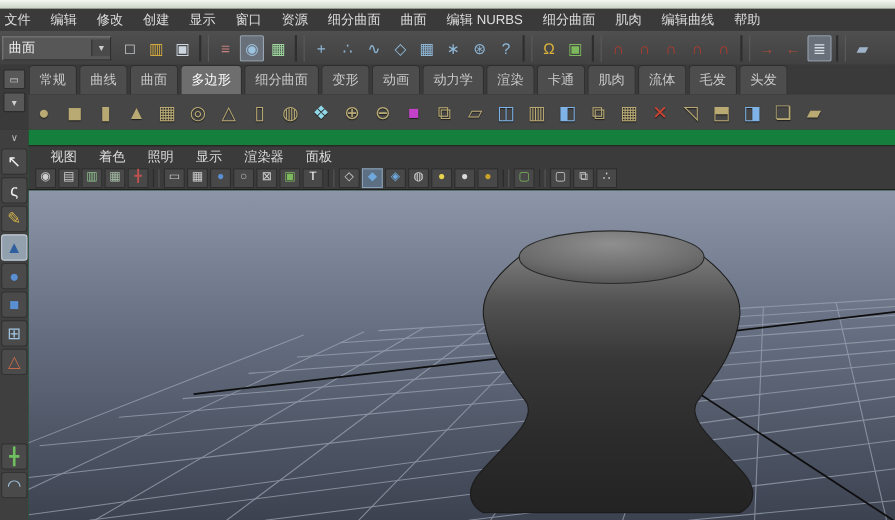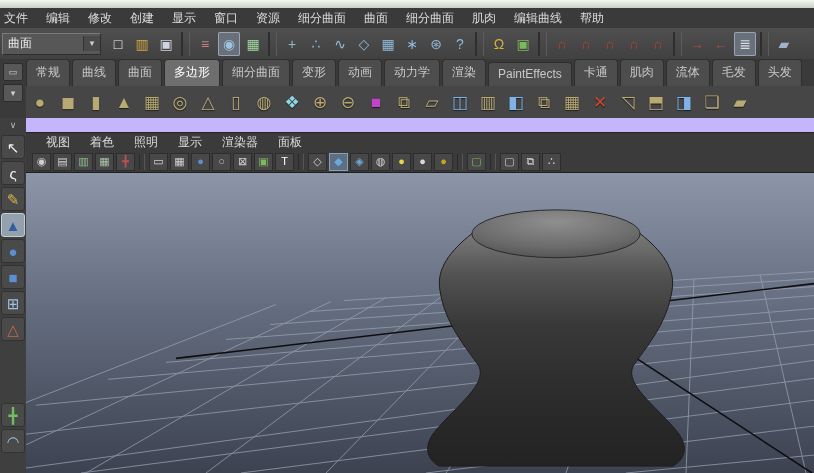--- a/index.html
+++ b/index.html
@@ -44,21 +44,21 @@
   
   .toolbox{position:absolute;top:118px;left:0;width:26px;bottom:0;background:#3f3f3f;
            border-right:1px solid #2a2a2a;display:flex;flex-direction:column;align-items:center;overflow:hidden;}
   .collapse-btn{width:20px;height:12px;color:#bbb;font-size:9px;display:flex;align-items:center;
                 justify-content:center;margin:1px 0 3px;}
   .tool{width:24px;height:24px;margin:1px 0;display:flex;align-items:center;justify-content:center;
         font-size:15px;border-radius:3px;background:#4a4a4a;border:1px solid #323232;box-sizing:border-box;}
   .tool.active{background:#93a0ad;border-color:#c2cdd8;}
   .toolbox-extra{margin-top:60px;display:flex;flex-direction:column;align-items:center;}
   
-  .panel{position:absolute;top:118px;left:26px;right:0;bottom:0;background:#c4b5fd;}
+  .panel{position:absolute;top:118px;left:26px;right:0;bottom:0;background:#15803d;}
   .panel-menubar{position:absolute;top:14px;left:0;right:0;height:19px;background:#3b3b3b;
                  display:flex;align-items:center;padding-left:10px;border-top:1px solid #242424;}
   .panel-menu-item{padding:2px 10px;color:#dcdcdc;font-size:12px;white-space:nowrap;}
   .panel-toolbar{position:absolute;top:33px;left:0;right:0;height:21px;background:#3b3b3b;
                  display:flex;align-items:center;padding-left:5px;border-bottom:1px solid #222;}
   .pt-icon{width:19px;height:18px;margin:0 1px;background:#484848;border:1px solid #2d2d2d;
            display:flex;align-items:center;justify-content:center;font-size:11px;color:#cfcfcf;box-sizing:border-box;}
   .pt-icon.active{background:#5d6f82;border-color:#8ba0b4;}
   .pt-sep{width:4px;height:16px;margin:0 3px;border-left:1px solid #2a2a2a;border-right:1px solid #565656;}
   .viewport{position:absolute;top:54px;left:0;right:0;bottom:0;border-top:1px solid #1e1e1e;}
@@ -75,20 +75,21 @@
   <div class="menubar">
       <div class="menu-item">文件</div>
       <div class="menu-item">编辑</div>
       <div class="menu-item">修改</div>
       <div class="menu-item">创建</div>
       <div class="menu-item">显示</div>
       <div class="menu-item">窗口</div>
       <div class="menu-item">资源</div>
       <div class="menu-item">细分曲面</div>
       <div class="menu-item">曲面</div>
+      <div class="menu-item">编辑 NURBS</div>
       <div class="menu-item">细分曲面</div>
       <div class="menu-item">肌肉</div>
       <div class="menu-item">编辑曲线</div>
       <div class="menu-item">帮助</div>
     </div>
 
   <div class="statusline">
     <div class="mode-dropdown">
       <span>曲面</span>
       <span class="dd-arrow">▼</span>
@@ -190,21 +191,20 @@
   <div class="shelfbar">
       <div class="shelf-tab">常规</div>
       <div class="shelf-tab">曲线</div>
       <div class="shelf-tab">曲面</div>
       <div class="shelf-tab active">多边形</div>
       <div class="shelf-tab">细分曲面</div>
       <div class="shelf-tab">变形</div>
       <div class="shelf-tab">动画</div>
       <div class="shelf-tab">动力学</div>
       <div class="shelf-tab">渲染</div>
-      <div class="shelf-tab">PaintEffects</div>
       <div class="shelf-tab">卡通</div>
       <div class="shelf-tab">肌肉</div>
       <div class="shelf-tab">流体</div>
       <div class="shelf-tab">毛发</div>
       <div class="shelf-tab">头发</div>
     </div>
 
   <div class="shelficons">
       <div class="shelf-icon">
         <span class="glyph" style="color: rgb(185, 170, 116);">●</span>

